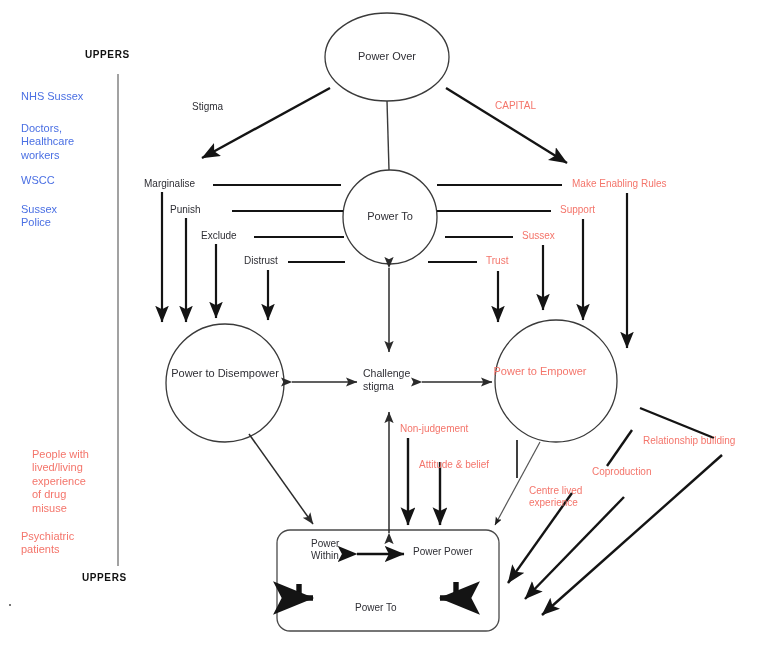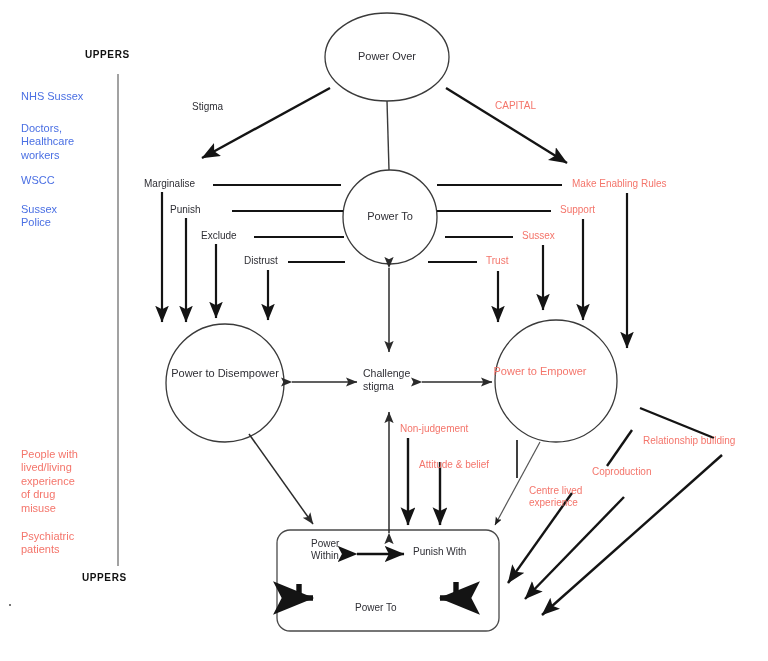--- a/index.html
+++ b/index.html
@@ -146,21 +146,21 @@
   <div class="lbl lbl-bold s12" style="left:82px; top:572px;">UPPERS</div>
 
   <div class="lbl lbl-blue s11" style="left:21px; top:90px;">NHS Sussex</div>
   <div class="lbl lbl-blue s11" style="left:21px; top:122px;">Doctors,
 Healthcare
 workers</div>
   <div class="lbl lbl-blue s11" style="left:21px; top:174px;">WSCC</div>
   <div class="lbl lbl-blue s11" style="left:21px; top:203px;">Sussex
 Police</div>
 
-  <div class="lbl lbl-red s11" style="left:21px; top:448px;">People with
+  <div class="lbl lbl-red s11" style="left:32px; top:448px;">People with
 lived/living
 experience
 of drug
 misuse</div>
   <div class="lbl lbl-red s11" style="left:21px; top:530px;">Psychiatric
 patients</div>
 
   <div class="node-text lbl-dark" style="left:327px; top:50px; width:120px;">Power Over</div>
   <div class="node-text lbl-dark" style="left:340px; top:210px; width:100px;">Power To</div>
   <div class="node-text lbl-dark" style="left:165px; top:367px; width:120px;">Power to
@@ -185,18 +185,18 @@
 
   <div class="lbl lbl-red s12" style="left:400px; top:423px;">Non-judgement</div>
   <div class="lbl lbl-red s12" style="left:419px; top:459px;">Attitude &amp; belief</div>
   <div class="lbl lbl-red s12" style="left:529px; top:485px;">Centre lived
 experience</div>
   <div class="lbl lbl-red s12" style="left:592px; top:466px;">Coproduction</div>
   <div class="lbl lbl-red s12" style="left:643px; top:435px;">Relationship building</div>
 
   <div class="lbl lbl-dark s12" style="left:291px; top:538px;margin-left:20px;">Power
 Within</div>
-  <div class="lbl lbl-dark s12" style="left:413px; top:546px;">Punish With</div>
+  <div class="lbl lbl-dark s12" style="left:413px; top:546px;">Power Power</div>
   <div class="lbl lbl-dark s12" style="left:355px; top:602px;">Power To</div>
 
   <div class="tiny-dot" style="left:9px; top:604px;"></div>
 
 </div>
 
 </body></html>

